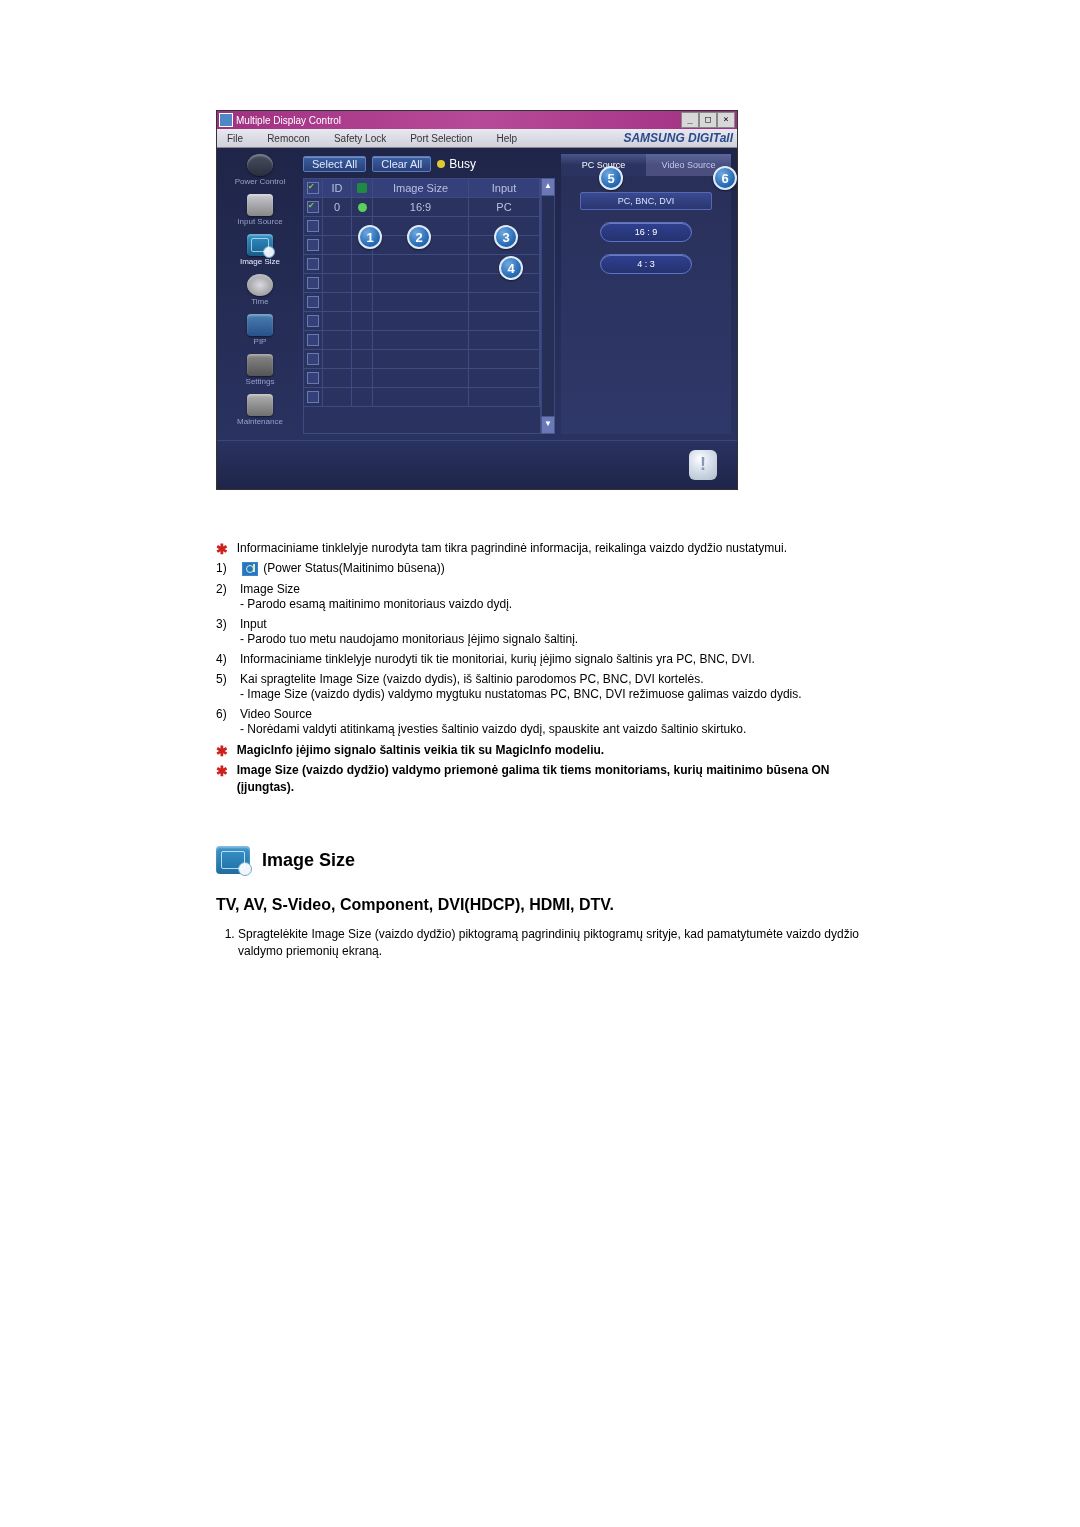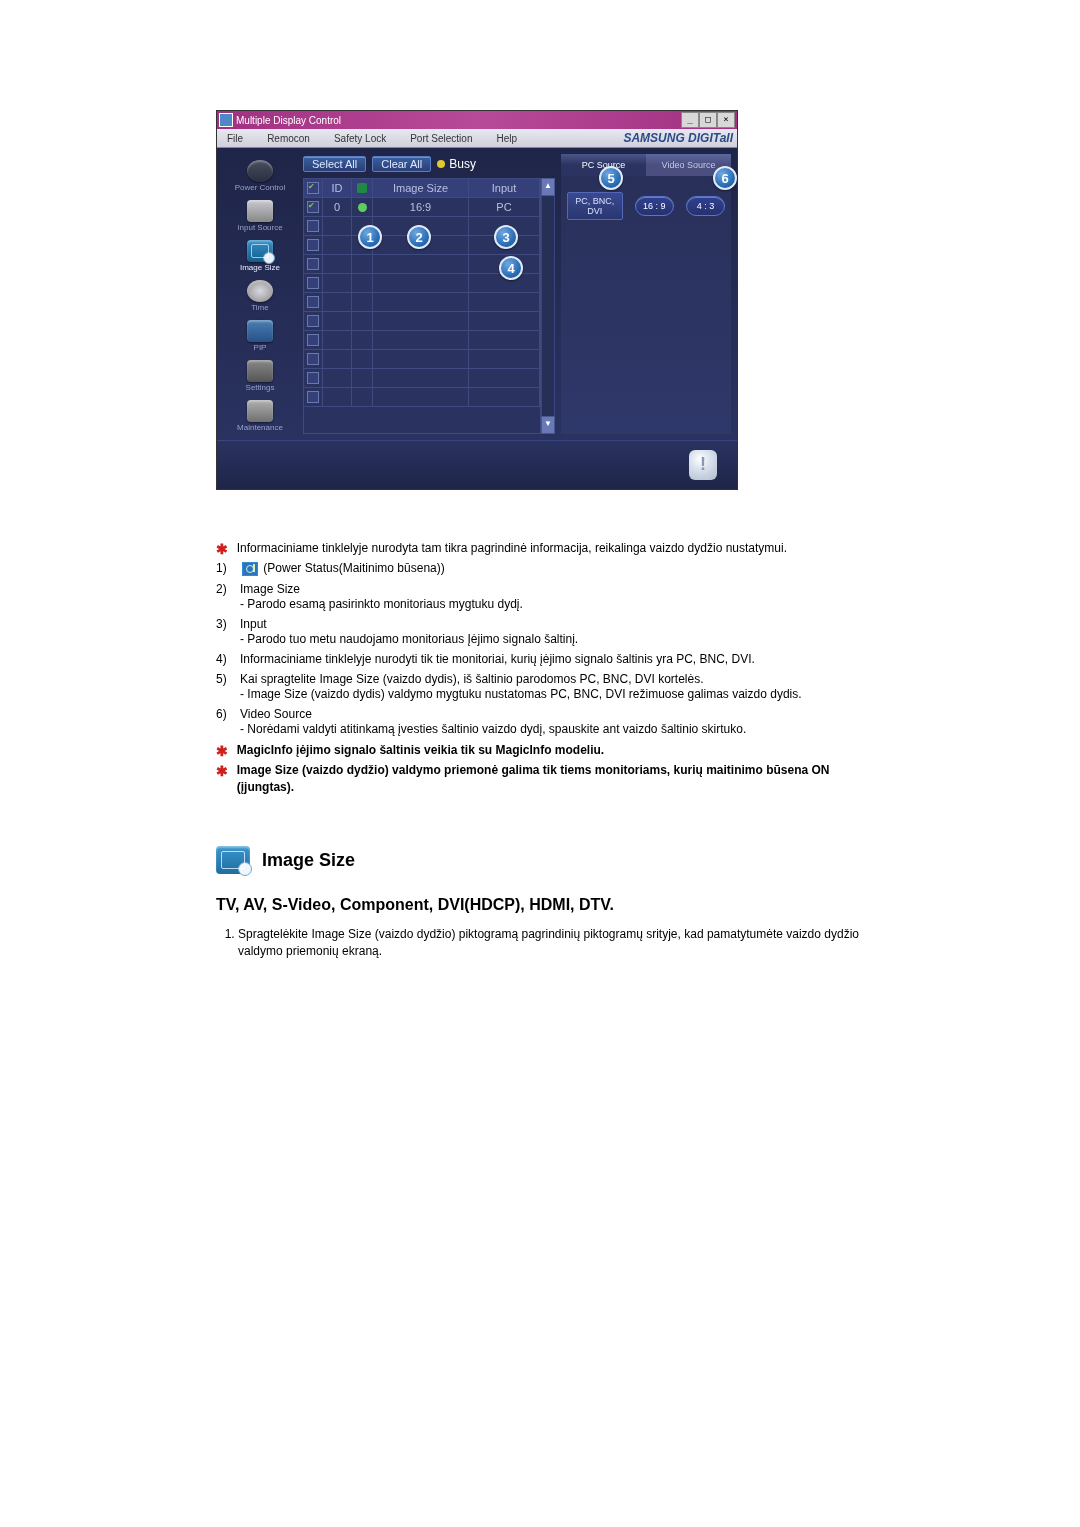--- a/index.html
+++ b/index.html
@@ -76,21 +76,20 @@
     width: 74px;
     display: flex;
     flex-direction: column;
     gap: 0px;
   }
   .side-item {
     height: 38px;
     display: flex;
     flex-direction: column;
     align-items: center;
-    justify-content: flex-end;
     cursor: pointer;
     padding-bottom: 2px;
   }
   .side-icon {
     width: 26px; height: 22px;
     background: #777;
     border-radius: 4px;
     box-shadow: 0 1px 2px rgba(0,0,0,0.5), inset 0 2px 2px rgba(255,255,255,0.3);
     margin-bottom: 1px;
   }
@@ -209,21 +208,21 @@
   }
   .tab.active { background: #2b3360; color:#fff; }
   .tab.inactive { background: #4a4f80; color:#c4cbe8; }
   .tab::before{
     content:""; position:absolute; left:0; top:0; width:100%; height:100%;
     background: linear-gradient(to bottom, rgba(120,140,200,0.4), transparent 50%);
     pointer-events:none;
   }
   .right-body {
     padding: 16px 6px;
-    display: flex; flex-direction: row; align-items: center; gap: 12px;
+    display: flex; flex-direction: column; align-items: center; gap: 12px;
   }
   .mode-label {
     background: linear-gradient(#3a4a90, #2a3670);
     color: #d8e0ff;
     font-size: 9px;
     padding: 3px 0;
     width: 130px;
     text-align: center;
     border-radius: 2px;
     border: 1px solid #5468b8;
@@ -565,21 +564,21 @@
           <div class="num-row">
             <span class="num">1)</span>
             <span class="li-body"><span class="inline-icon"></span><span> (Power Status(Maitinimo būsena))</span></span>
           </div>
         </li>
         <li>
           <div class="num-row">
             <span class="num">2)</span>
             <span class="li-body">Image Size</span>
           </div>
-          <div class="li-sub dash">Parodo esamą pasirinkto monitoriaus mygtuku dydį.</div>
+          <div class="li-sub dash">Parodo esamą maitinimo monitoriaus vaizdo dydį.</div>
         </li>
         <li>
           <div class="num-row">
             <span class="num">3)</span>
             <span class="li-body">Input</span>
           </div>
           <div class="li-sub dash">Parodo tuo metu naudojamo monitoriaus Įėjimo signalo šaltinį.</div>
         </li>
         <li>
           <div class="num-row">

